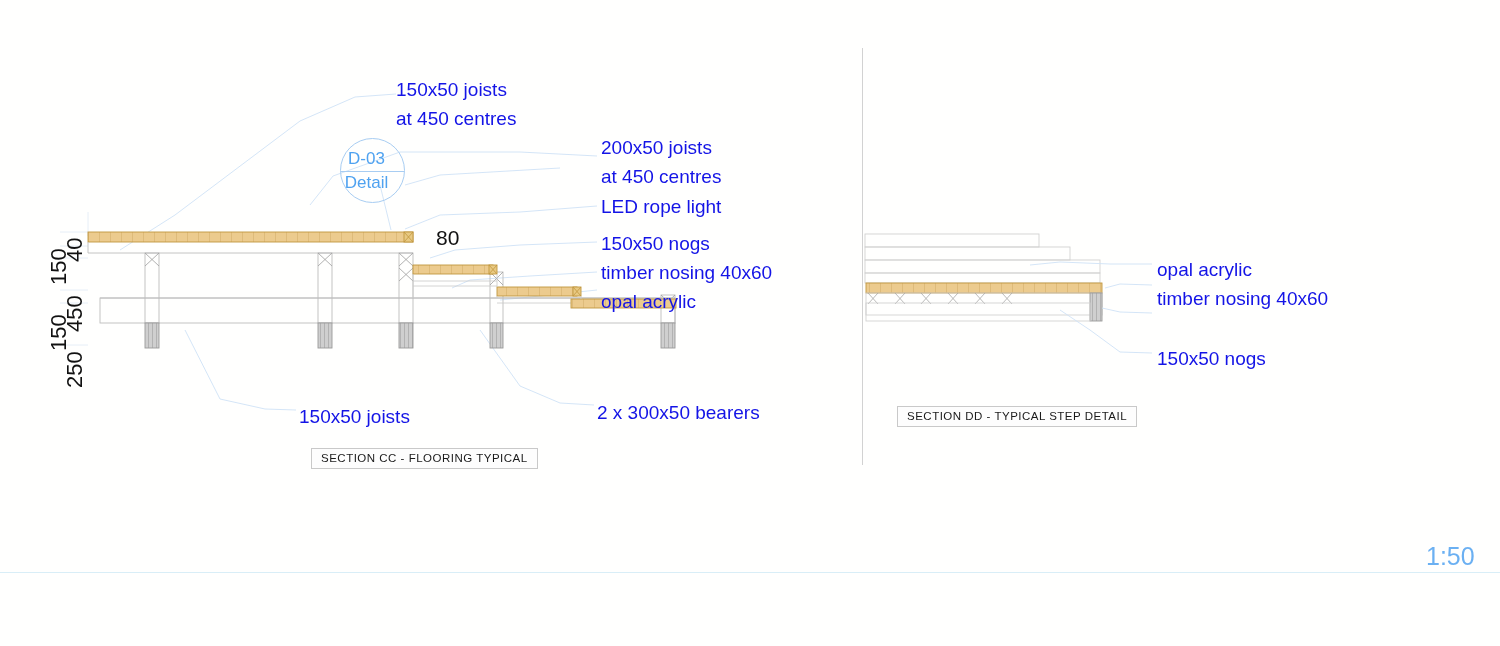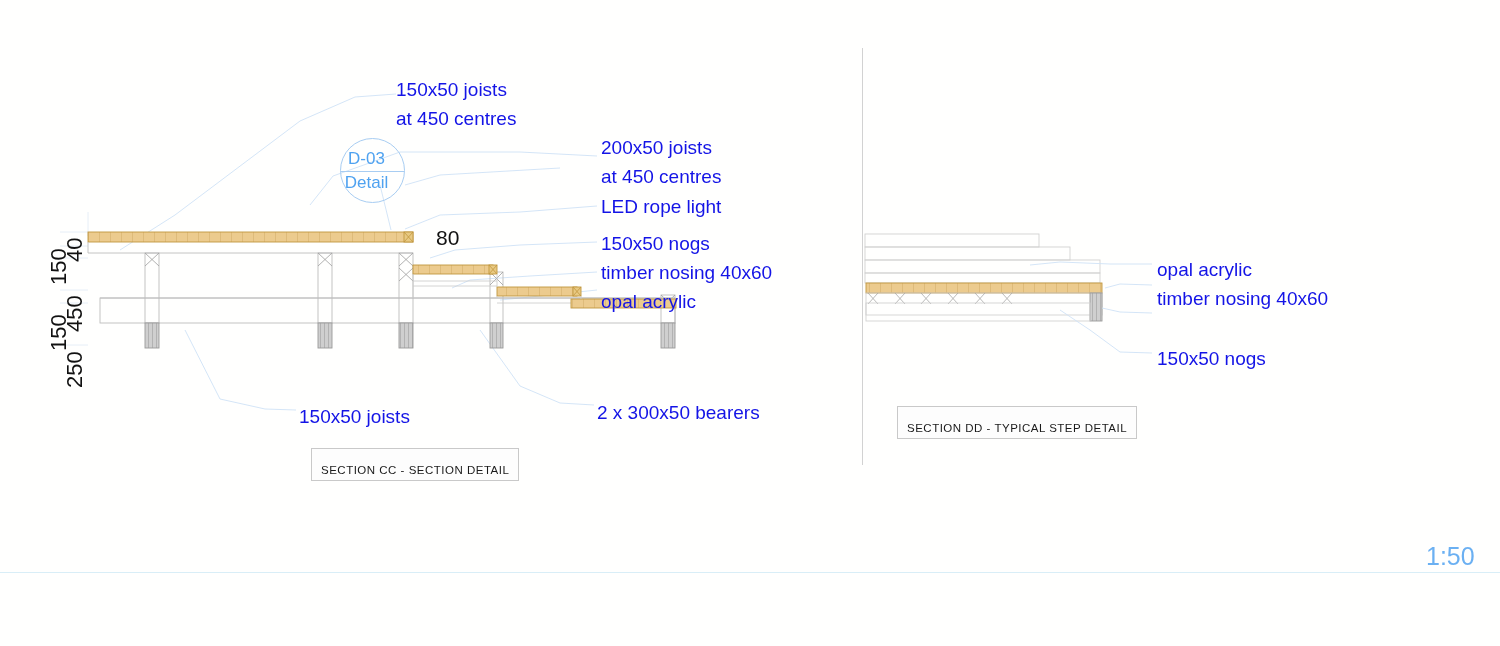--- a/index.html
+++ b/index.html
@@ -19,21 +19,21 @@
     font-family:"Liberation Sans","DejaVu Sans",sans-serif;
   }
   .vdim{
     position:absolute;color:#111111;font-size:22px;white-space:pre;
     transform-origin:left bottom;transform:rotate(-90deg);
     font-family:"Liberation Sans","DejaVu Sans",sans-serif;
   }
   .sectiontitle{
     position:absolute;border:1px solid #c9c9c9;background:#fdfdfd;
     color:#1a1a1a;font-size:11.5px;letter-spacing:.5px;
-    padding:15px 9px 4px 9px;white-space:pre;
+    padding:3px 9px 4px 9px;white-space:pre;
     font-family:"Liberation Sans","DejaVu Sans",sans-serif;
   }
   .bubble{
     position:absolute;border:1px solid #a8cdf2;border-radius:50%;
     color:#4fa2f0;text-align:center;box-sizing:border-box;
   }
   .bubble .bt{position:absolute;left:0;right:12px;font-size:17px;}
   .bubble .line{position:absolute;left:0;right:0;height:0;border-top:1px solid #a8cdf2;}
   .footer-title{
     position:absolute;color:#6bb0f2;font-size:25px;letter-spacing:.4px;white-space:pre;
@@ -221,18 +221,18 @@
   <div class="bubble" style="left:340px;top:138px;width:65px;height:65px;">
     <div class="bt" style="top:10px;">D-03</div>
     <div class="line" style="top:32px;"></div>
     <div class="bt" style="top:34px;">Detail</div>
   </div>
 
   <div class="lbl" style="left:1157px;top:255px;">opal acrylic
 timber nosing 40x60</div>
   <div class="lbl" style="left:1157px;top:344px;">150x50 nogs</div>
 
-  <div class="sectiontitle" style="left:311px;top:448px;">SECTION CC - SECTION DETAIL</div>
+  <div class="sectiontitle" style="left:311px;top:448px;">SECTION CC - FLOORING TYPICAL</div>
   <div class="sectiontitle" style="left:897px;top:406px;">SECTION DD - TYPICAL STEP DETAIL</div>
 
   <div class="footer-scale" style="left:1426px;top:542px;">1:50</div>
 
 </div>
 
 </body></html>

